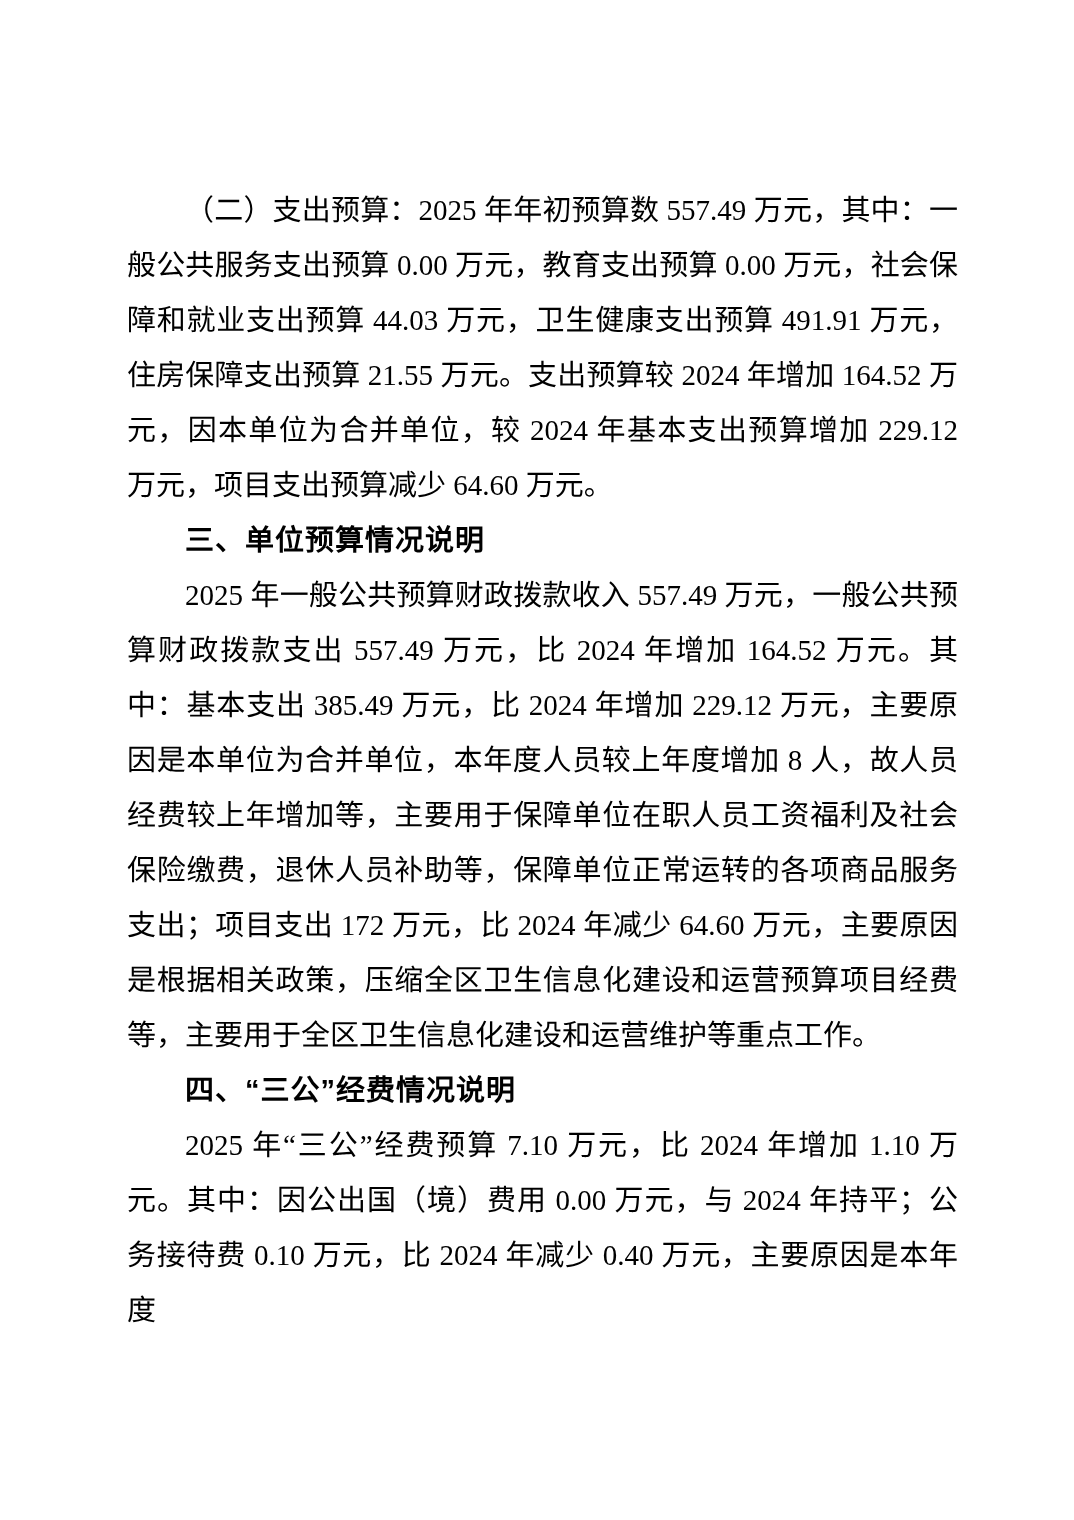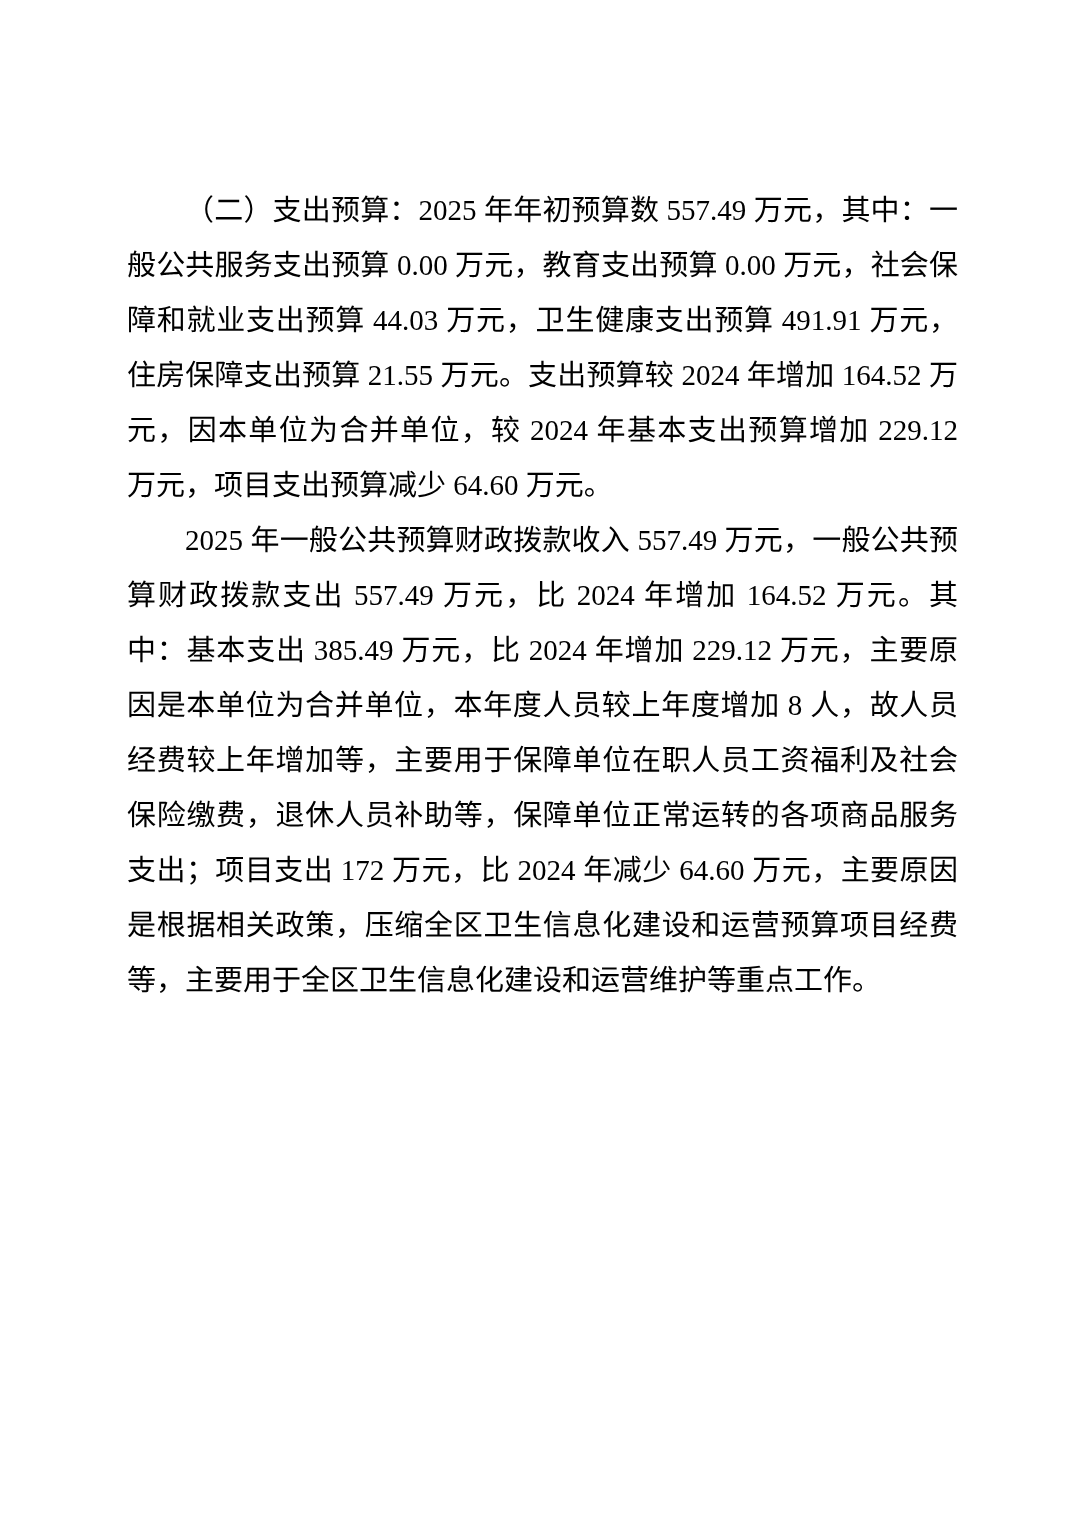--- a/index.html
+++ b/index.html
@@ -40,15 +40,18 @@
     text-align: left;
     letter-spacing: 1px;
   }
 </style>
 </head>
 <body>
 
 <div class="page">
   <div class="content">
     <p class="body">（二）支出预算：2025 年年初预算数 557.49 万元，其中：一般公共服务支出预算 0.00 万元，教育支出预算 0.00 万元，社会保障和就业支出预算 44.03 万元，卫生健康支出预算 491.91 万元，住房保障支出预算 21.55 万元。支出预算较 2024 年增加 164.52 万元，因本单位为合并单位，较 2024 年基本支出预算增加 229.12 万元，项目支出预算减少 64.60 万元。</p>
+    <p class="heading">三、单位预算情况说明</p>
     <p class="body">2025 年一般公共预算财政拨款收入 557.49 万元，一般公共预算财政拨款支出 557.49 万元，比 2024 年增加 164.52 万元。其中：基本支出 385.49 万元，比 2024 年增加 229.12 万元，主要原因是本单位为合并单位，本年度人员较上年度增加 8 人，故人员经费较上年增加等，主要用于保障单位在职人员工资福利及社会保险缴费，退休人员补助等，保障单位正常运转的各项商品服务支出；项目支出 172 万元，比 2024 年减少 64.60 万元，主要原因是根据相关政策，压缩全区卫生信息化建设和运营预算项目经费等，主要用于全区卫生信息化建设和运营维护等重点工作。</p>
+    <p class="heading">四、“三公”经费情况说明</p>
+    <p class="body">2025 年“三公”经费预算 7.10 万元，比 2024 年增加 1.10 万元。其中：因公出国（境）费用 0.00 万元，与 2024 年持平；公务接待费 0.10 万元，比 2024 年减少 0.40 万元，主要原因是本年度</p>
   </div>
 </div>
 
 </body></html>

